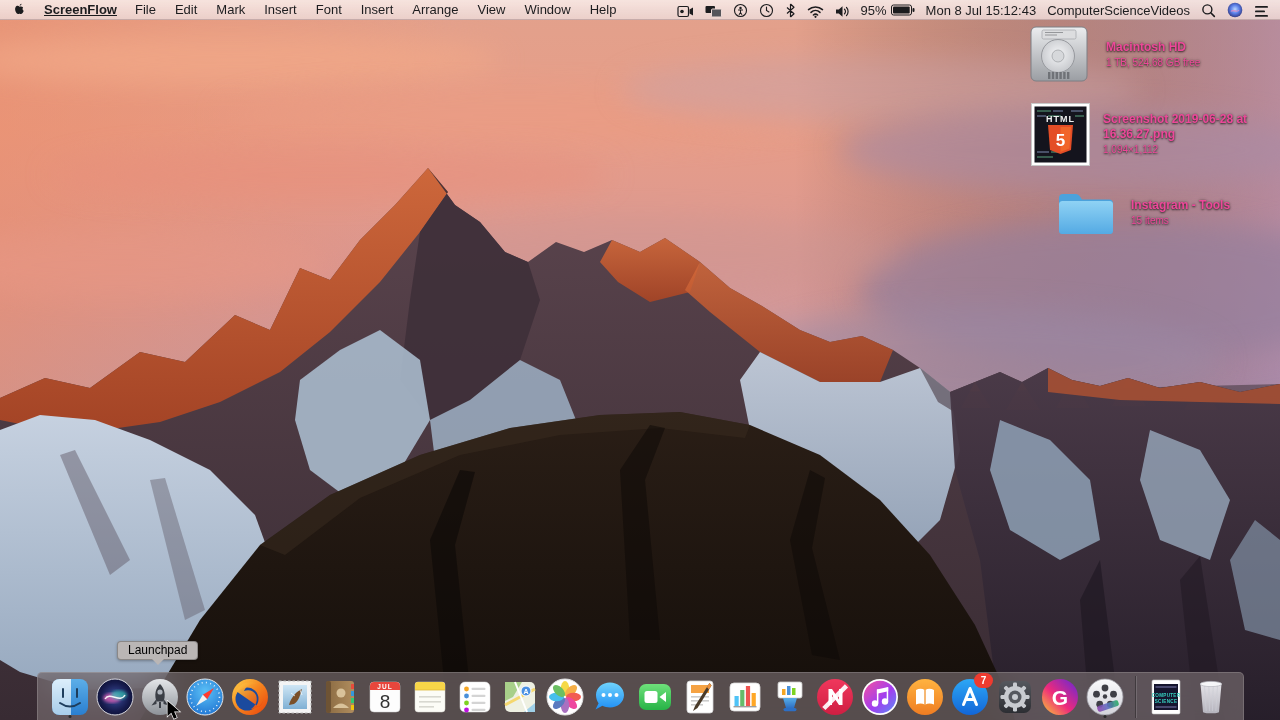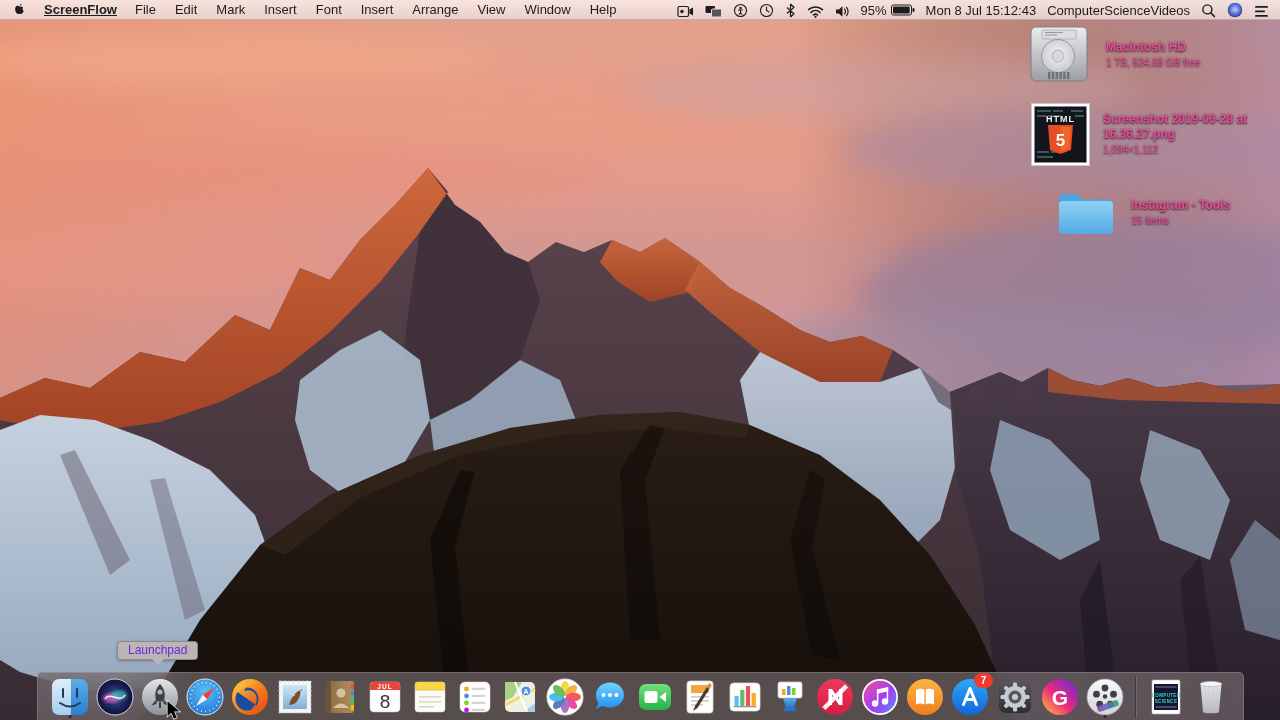--- a/index.html
+++ b/index.html
@@ -40,21 +40,21 @@
   .ditem{width:40px;height:45px;position:relative;display:flex;align-items:center;justify-content:center;flex:0 0 auto;}
   .ditem svg{display:block;}
   .run-dot{position:absolute;bottom:1px;left:50%;transform:translateX(-50%);
     width:3px;height:3px;border-radius:50%;background:#2a2a2a;}
   .dsep{width:1px;height:42px;background:rgba(0,0,0,.3);box-shadow:1px 0 0 rgba(255,255,255,.14);margin:0 5px;flex:0 0 auto;}
   .badge{position:absolute;top:-1px;right:-3px;min-width:15px;height:15px;border-radius:8px;
     background:#ee3b2f;color:#fff;font-size:10px;font-weight:700;line-height:15px;text-align:center;padding:0 2px;}
 
   
   .tooltip{position:absolute;left:117px;top:641px;z-index:55;background:#bab6b5;
-    border:1px solid rgba(0,0,0,.25);border-radius:4px;color:#6d28d9;
+    border:1px solid rgba(0,0,0,.25);border-radius:4px;color:#000000;
     font-size:12px;padding:1px 10px 2px;box-shadow:0 1px 3px rgba(0,0,0,.3);}
   .tooltip:after{content:"";position:absolute;left:50%;bottom:-6px;transform:translateX(-50%);
     border:6px solid transparent;border-bottom:none;border-top:6px solid #bab6b5;}
 
   .cursor{position:absolute;left:166px;top:700px;z-index:60;}
   svg text{font-family:"Liberation Sans", sans-serif;}
 </style>
 </head>
 <body>
 

